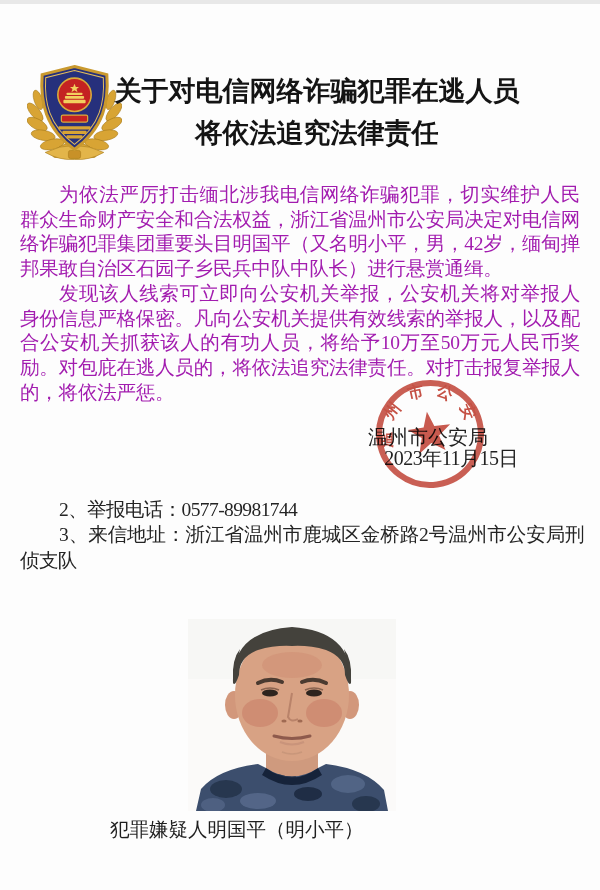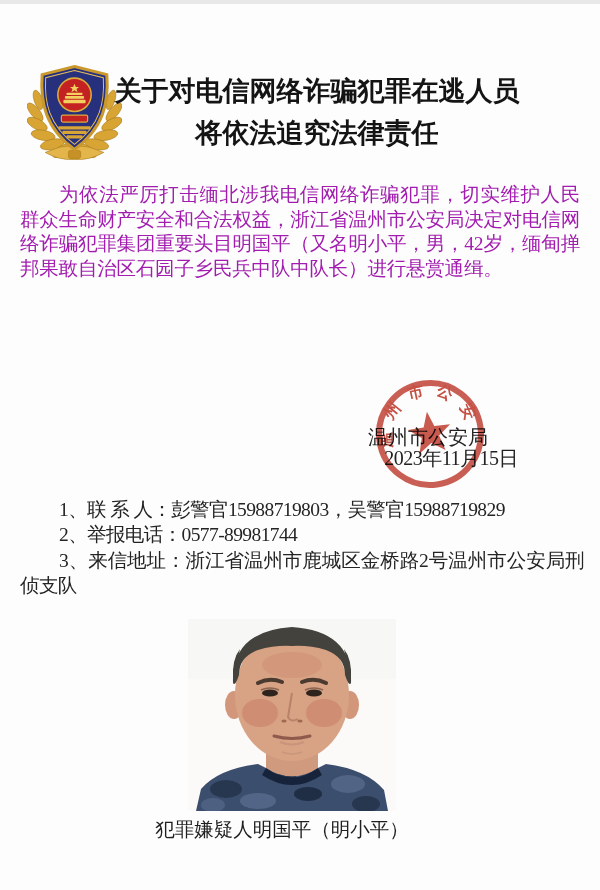--- a/index.html
+++ b/index.html
@@ -39,22 +39,22 @@
   
   .contacts{
     position:absolute;left:20px;right:16px;top:493px;
     font-size:19.5px;line-height:25.3px;letter-spacing:-0.6px;
     text-align:justify;color:#242424;
   }
   .contacts p{margin:0;text-indent:2em;}
   
   .photo{position:absolute;left:188px;top:615px;width:208px;height:192px;}
   .caption{
-    position:absolute;left:92px;width:380px;top:812px;
-    text-align:center;font-size:19.5px;color:#1f1f1f;
+    position:absolute;left:110px;width:380px;top:812px;
+    text-align:left;font-size:19.5px;color:#1f1f1f;
   }
 </style>
 </head>
 <body>
 
 <div class="page">
 
   <svg class="emblem" viewBox="0 0 94 100" aria-hidden="true">
 
     <g fill="#d8a434" stroke="#a97c1a" stroke-width="0.6">
@@ -94,20 +94,21 @@
     </g>
   </svg>
 
   <h1 class="title" style="margin:0;">
     <div>关于对电信网络诈骗犯罪在逃人员</div>
     <div>将依法追究法律责任</div>
   </h1>
 
   <section class="body-text">
     <p>为依法严厉打击缅北涉我电信网络诈骗犯罪，切实维护人民群众生命财产安全和合法权益，浙江省温州市公安局决定对电信网络诈骗犯罪集团重要头目明国平（又名明小平，男，42岁，缅甸掸邦果敢自治区石园子乡民兵中队中队长）进行悬赏通缉。</p>
+    <p>发现该人线索可立即向公安机关举报，公安机关将对举报人身份信息严格保密。凡向公安机关提供有效线索的举报人，以及配合公安机关抓获该人的有功人员，将给予10万至50万元人民币奖励。对包庇在逃人员的，将依法追究法律责任。对打击报复举报人的，将依法严惩。</p>
   </section>
 
   <div class="sign-block">
     <div class="agency">温州市公安局</div>
     <div class="date">2023年11月15日</div>
   </div>
 
   <svg class="seal" viewBox="0 0 110 110" aria-hidden="true">
     <g transform="rotate(-8 55 55)" fill="#bf392b">
       <circle cx="55" cy="55" r="50" fill="none" stroke="#bf392b" stroke-width="6" opacity="0.92"></circle>
@@ -115,21 +116,20 @@
       <defs>
         <path id="sealArc" d="M19.3,68 A38,38 0 1 1 90.7,68" fill="none"></path>
       </defs>
       <text font-size="15.5" fill="#bf392b" style="letter-spacing:10.5px;font-family:'Liberation Serif','DejaVu Serif',serif;font-weight:700;">
         <textPath href="#sealArc" startOffset="5">温州市公安局</textPath>
       </text>
     </g>
   </svg>
 
   <section class="contacts">
-    <p>1、联 系 人：彭警官15988719803，吴警官15988719829</p>
     <p>2、举报电话：0577-89981744</p>
     <p>3、来信地址：浙江省温州市鹿城区金桥路2号温州市公安局刑侦支队</p>
   </section>
 
   <svg class="photo" viewBox="0 0 208 192" aria-hidden="true">
     <defs>
       <clipPath id="shirtClip">
         <path d="M8,192 L13,170 Q30,150 70,145 L78,149 Q104,166 130,149 L138,145 Q178,150 196,171 L200,192 Z"></path>
       </clipPath>
     </defs>

